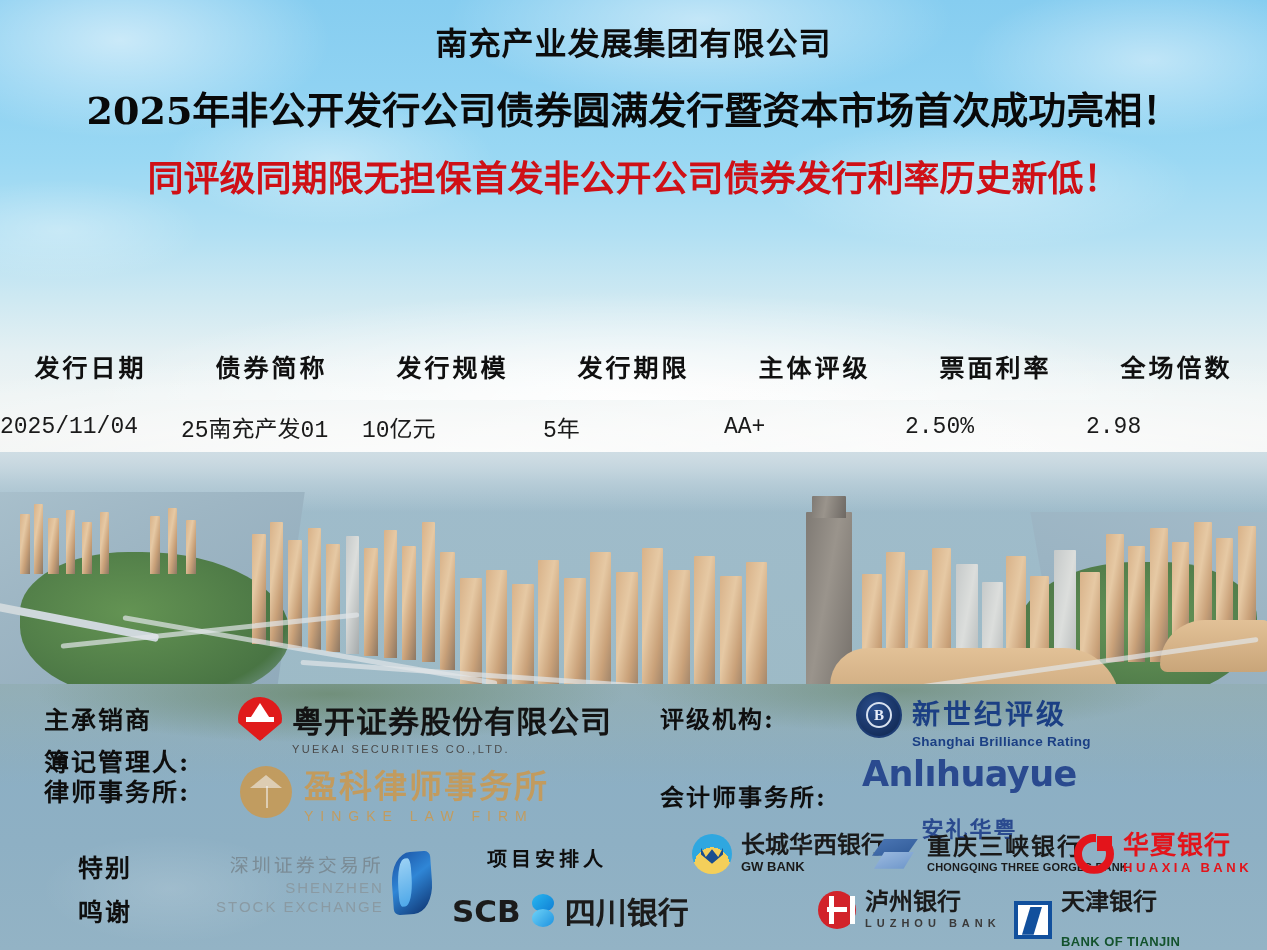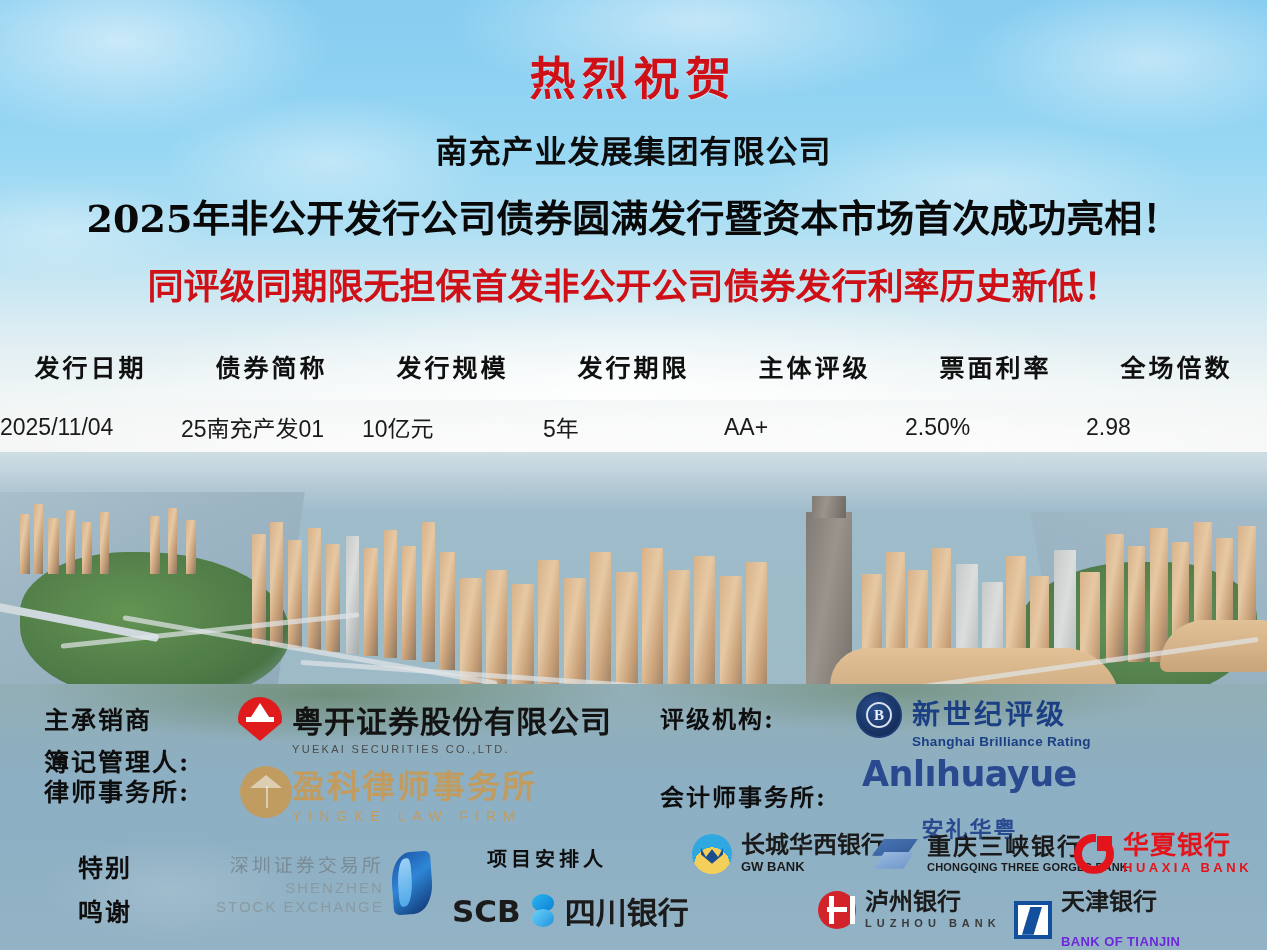--- a/index.html
+++ b/index.html
@@ -195,21 +195,21 @@
     color: #101010;
     letter-spacing: 3px;
     padding: 4px 0 26px 0;
     font-family: "DejaVu Serif", "Liberation Serif", serif;
   }
   .bond-table td {
     font-size: 23px;
     font-weight: 400;
     color: #1a1a1a;
     padding: 0 0 8px 0;
-    font-family: Liberation Sans, sans-serif;
+    font-family: Liberation Mono, monospace;
   }
 
   
   .label {
     font-family: "DejaVu Serif", "Liberation Serif", serif;
     font-weight: 700;
     color: #0e0e0e;
     font-size: 25px;
     letter-spacing: 2px;
     white-space: nowrap;
@@ -492,21 +492,20 @@
       <div class="road" style="left:900px; top:210px; width:360px; transform:rotate(-8deg);"></div>
     </div>
   </div>
 
   <div class="lower">
     <div class="photofade"></div>
     <div class="shine"></div>
   </div>
 
   <div class="headline-wrap">
-    <div class="h-congrats">热烈祝贺</div>
     <div class="h-company">南充产业发展集团有限公司</div>
     <div class="h-main">2025年非公开发行公司债券圆满发行暨资本市场首次成功亮相！</div>
     <div class="h-red2">同评级同期限无担保首发非公开公司债券发行利率历史新低！</div>
   </div>
 
   <table class="bond-table">
     <thead>
       <tr>
         <th>发行日期</th>
         <th>债券简称</th>
@@ -545,21 +544,21 @@
     <span class="stack">
       <span class="yuekai-cn">粤开证券股份有限公司</span>
       <span class="yuekai-en">YUEKAI SECURITIES CO.,LTD.</span>
     </span>
   </div>
 
   <div class="abs" style="left:44px; top:772px;">
     <span class="label">律师事务所:</span>
   </div>
 
-  <div class="abs" style="left:240px; top:760px; display:flex; align-items:center; ">
+  <div class="abs" style="left:240px; top:760px; display:flex; align-items:center; gap:12px;">
     <span class="yk2-mark"></span>
     <span class="stack">
       <span class="yingke-cn">盈科律师事务所</span>
       <span class="yingke-en">YINGKE LAW FIRM</span>
     </span>
   </div>
 
   <div class="abs" style="left:660px; top:700px;">
     <span class="label sm">评级机构:</span>
   </div>
@@ -645,17 +644,17 @@
     <span class="stack">
       <span class="bank-text-cn" style="color:#1a1a1a;">泸州银行</span>
       <span class="bank-text-en" style="color:#3a3a3a; letter-spacing:5px; font-size:11px;">LUZHOU BANK</span>
     </span>
   </div>
 
   <div class="abs bank" style="left:1014px; top:890px;">
     <span class="tj-mark"></span>
     <span class="stack">
       <span class="bank-text-cn" style="color:#1a1a1a;">天津银行</span>
-      <span class="bank-text-en" style="color:#6d28d9; letter-spacing:.4px;margin-top:20px;">BANK OF TIANJIN</span>
+      <span class="bank-text-en" style="color:#14532d; letter-spacing:.4px;margin-top:20px;">BANK OF TIANJIN</span>
     </span>
   </div>
 
 </div>
 
 </body></html>

